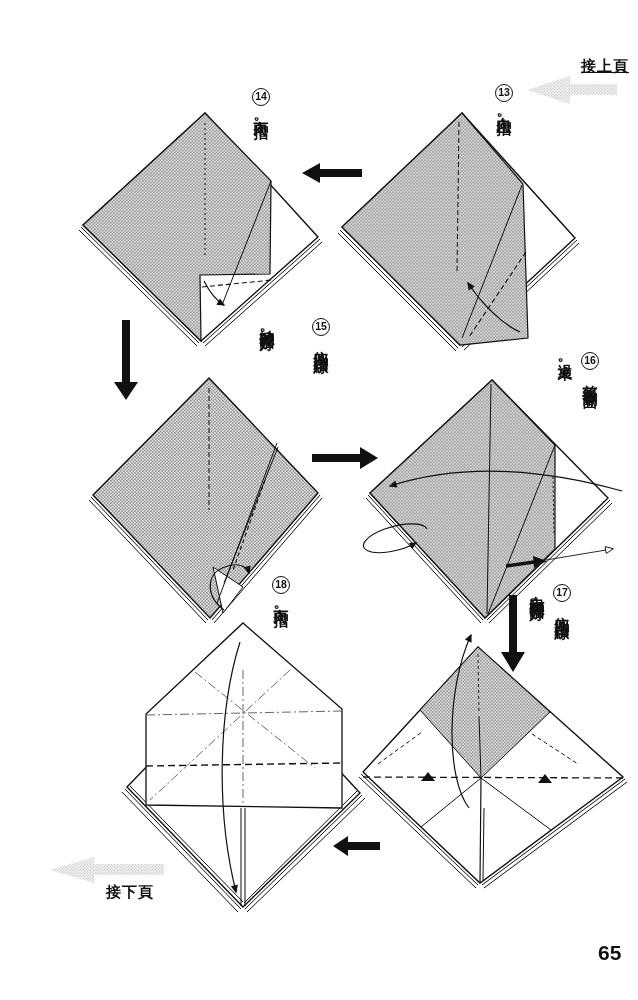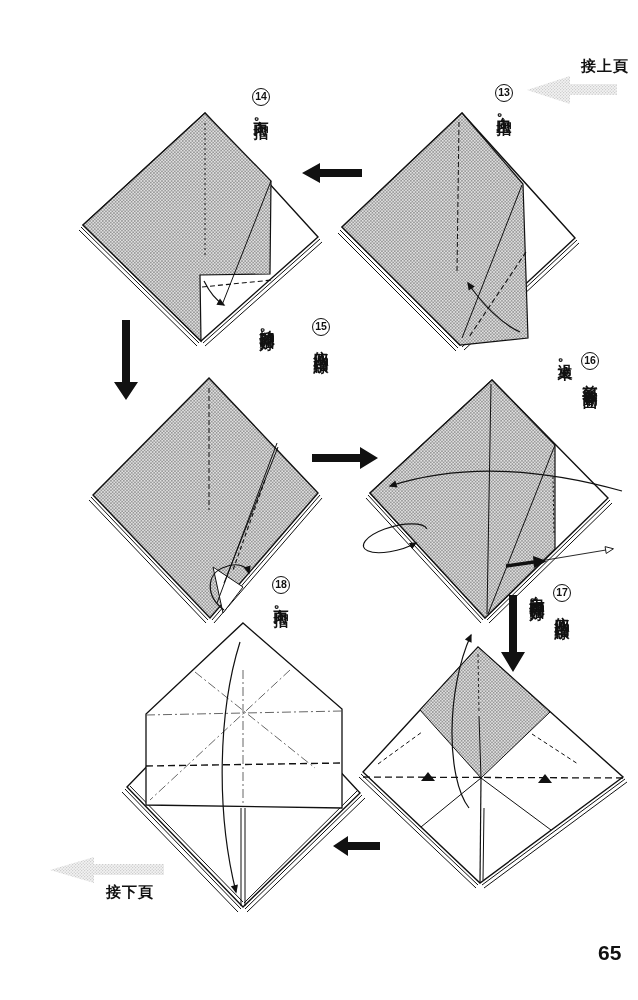--- a/index.html
+++ b/index.html
@@ -41,21 +41,21 @@
       </pattern>
       <marker id="mA" viewBox="0 0 10 10" refX="7.5" refY="5" markerWidth="8" markerHeight="8" orient="auto-start-reverse">
         <path d="M0.5,1.2 L9,5 L0.5,8.8 Z" fill="#111"></path>
       </marker>
       <marker id="mO" viewBox="0 0 10 10" refX="7.5" refY="5" markerWidth="11" markerHeight="11" orient="auto-start-reverse">
         <path d="M1,1.5 L9,5 L1,8.5 Z" fill="#fff" stroke="#111" stroke-width="0.9"></path>
       </marker>
     </defs>
   </svg>
 
-  <div class="nav-label" style="left:581px; top:57px;">接上頁</div>
+  <div class="nav-label" style="left:581px; top:57px;text-decoration:underline;">接上頁</div>
   <svg style="left:515px; top:56px;" width="123" height="50">
     <path d="M12,34 L55,20 L55,28 L102,28 L102,39 L55,39 L55,48 Z" fill="url(#htl)"></path>
   </svg>
 
   <div class="step-label" style="left:495px; top:84px;">
     <div class="step-col"><span class="step-num">13</span><span>向上摺。</span></div>
   </div>
 
   <svg style="left:330px; top:100px;" width="262" height="256">
     <g stroke="#111" stroke-width="1" fill="none">

